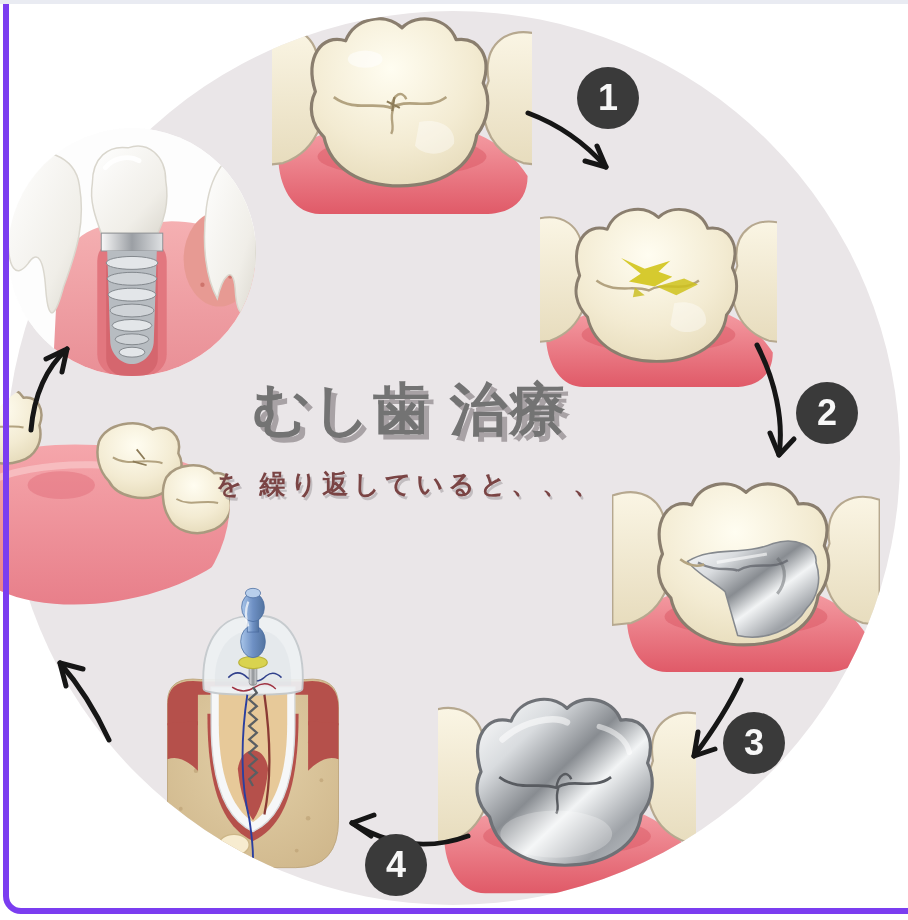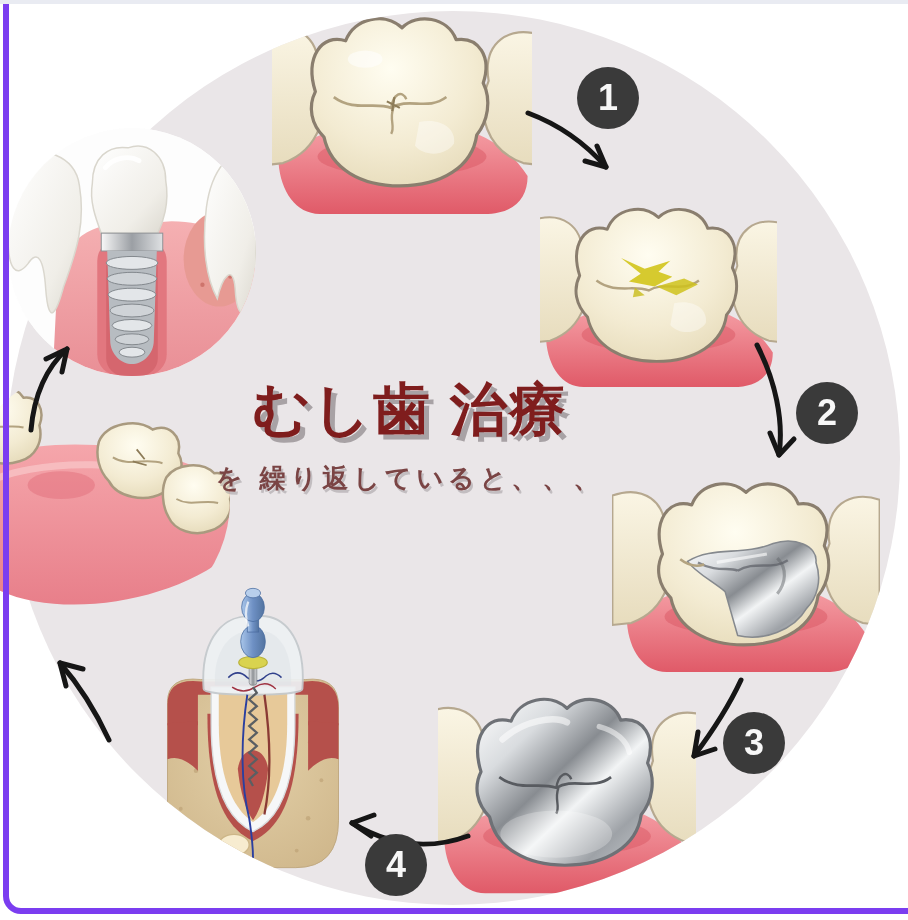--- a/index.html
+++ b/index.html
@@ -20,23 +20,23 @@
   
   .overlay{position:absolute;left:0;top:0;width:908px;height:920px;z-index:20;pointer-events:none;}
   .badge{position:absolute;width:62px;height:62px;border-radius:50%;background:#3a3a3a;
          display:flex;align-items:center;justify-content:center;z-index:25;}
   .badge span{color:#f7f7f7;font-size:36px;font-weight:bold;line-height:1;}
   .badge1{left:577px;top:67px;}
   .badge2{left:796px;top:382px;}
   .badge3{left:723px;top:712px;}
   .badge4{left:365px;top:834px;}
   .title-wrap{position:absolute;left:150px;top:372px;width:520px;text-align:center;z-index:30;}
-  .title{font-size:57px;font-weight:bold;color:#7f1d1d;letter-spacing:2px;
+  .title{font-size:57px;font-weight:bold;color:#737373;letter-spacing:2px;
          text-shadow:5px 5px 0 #a8a2a5;white-space:nowrap;}
-  .subtitle{margin-top:12px;font-size:26px;font-weight:bold;color:#7a4444;letter-spacing:5px;
+  .subtitle{margin-top:18px;font-size:26px;font-weight:bold;color:#7a4444;letter-spacing:5px;
             text-shadow:2px 3px 0 rgba(160,154,158,.55);white-space:nowrap;}
 </style>
 </head>
 <body>
 
 <div id="canvas">
 
   <div class="cycle">
 
     <div class="stage" style="left:266px;top:-19px;">

